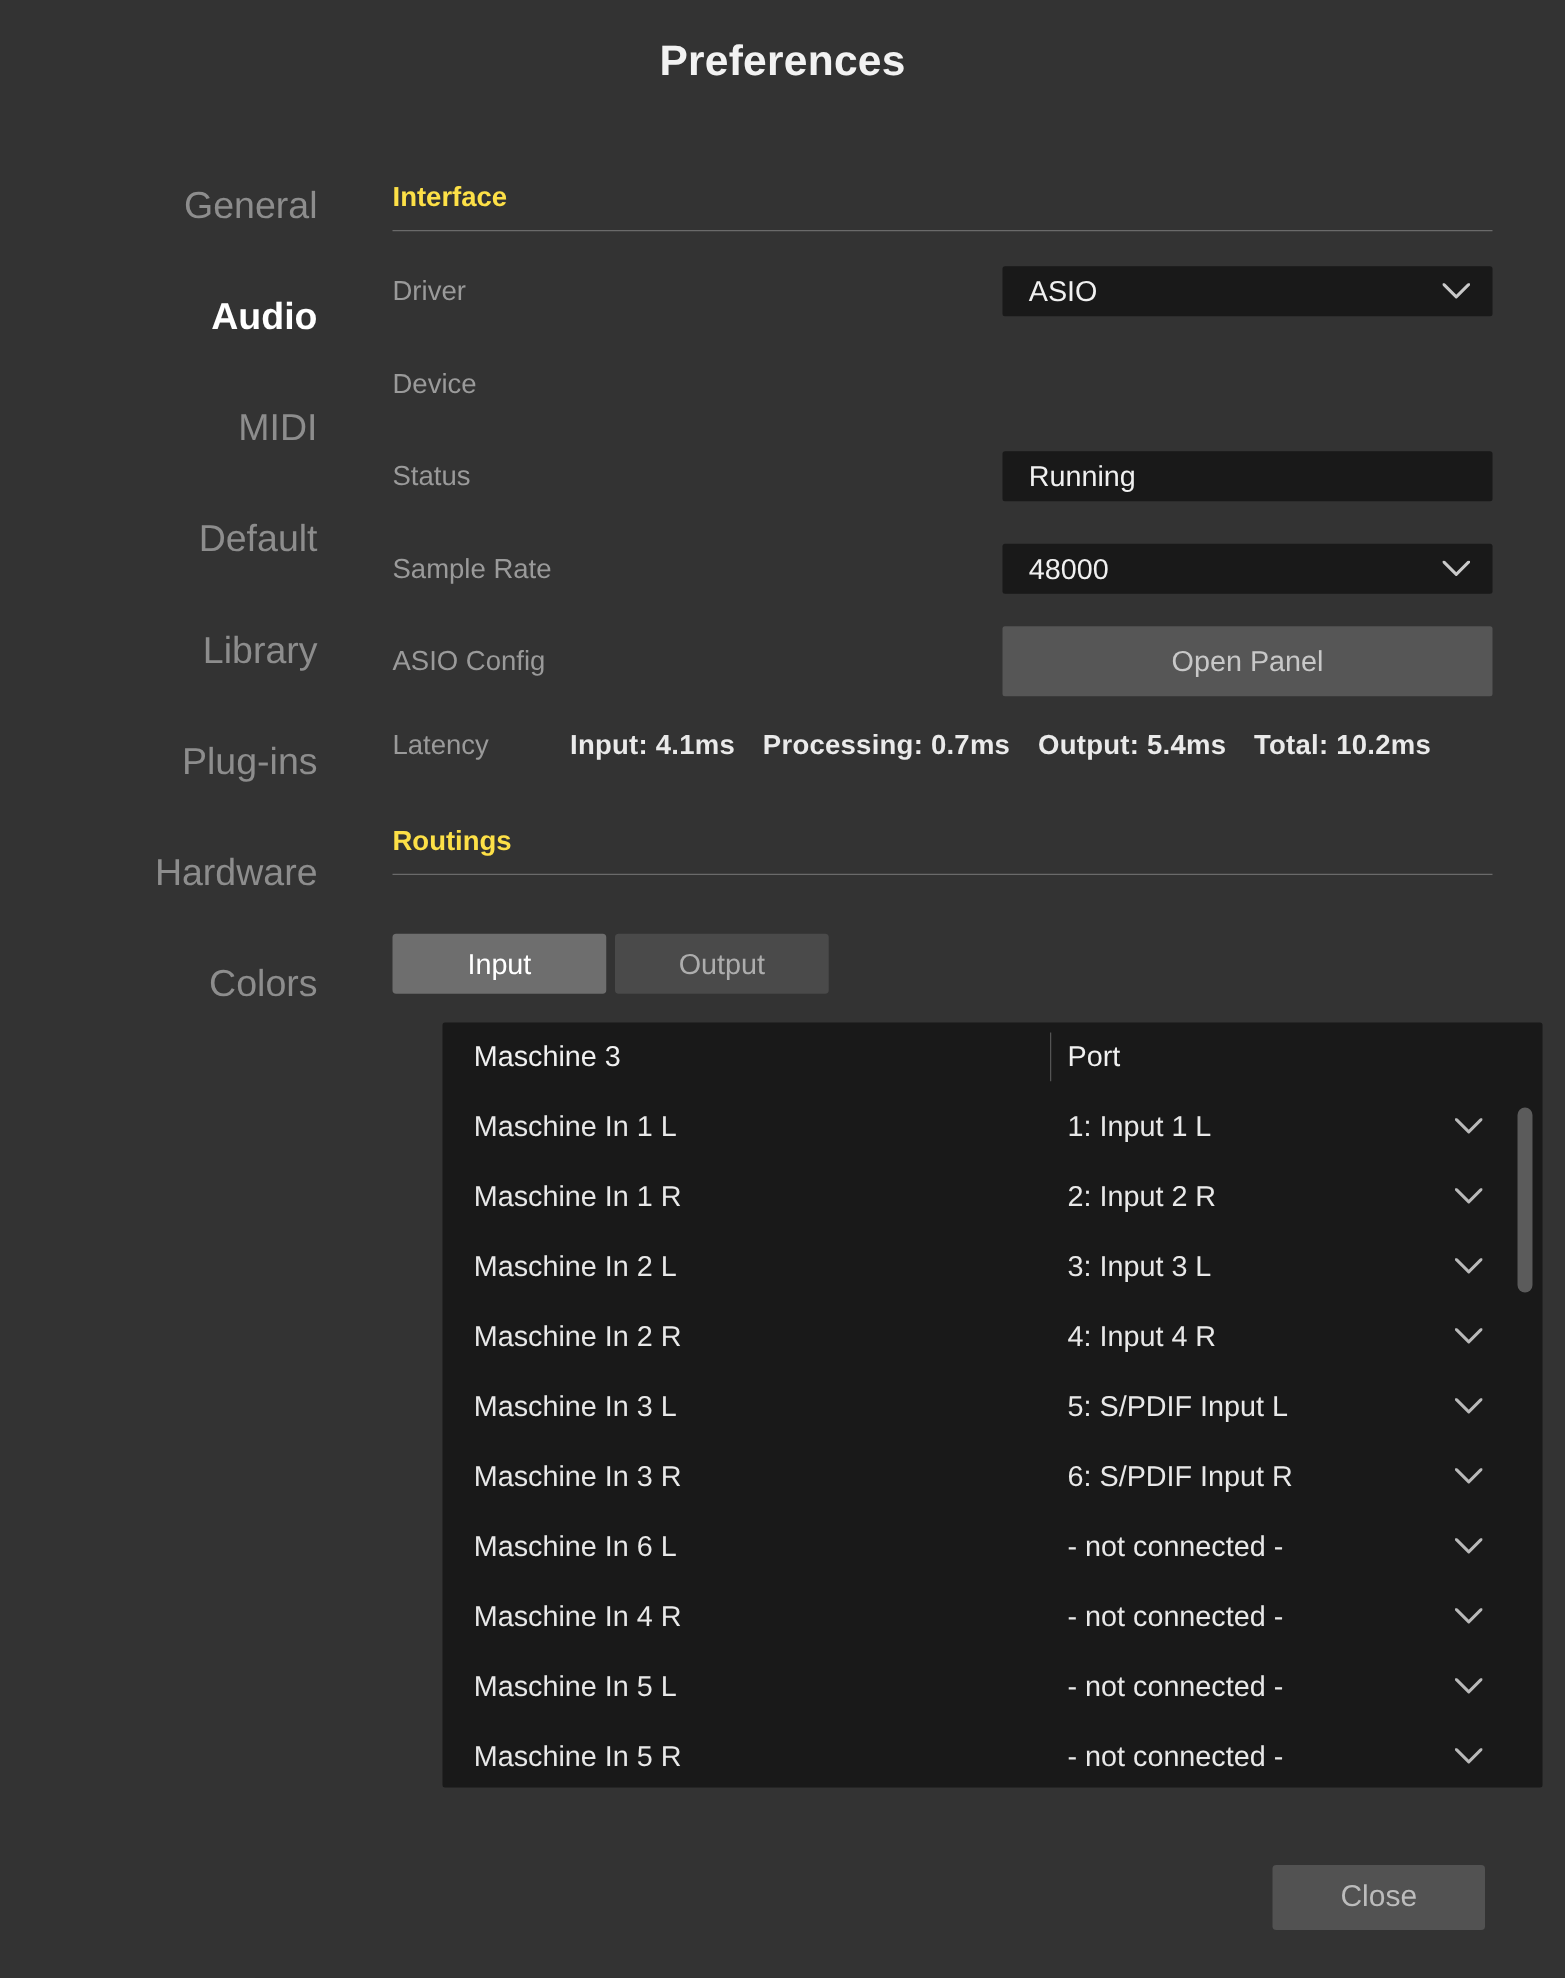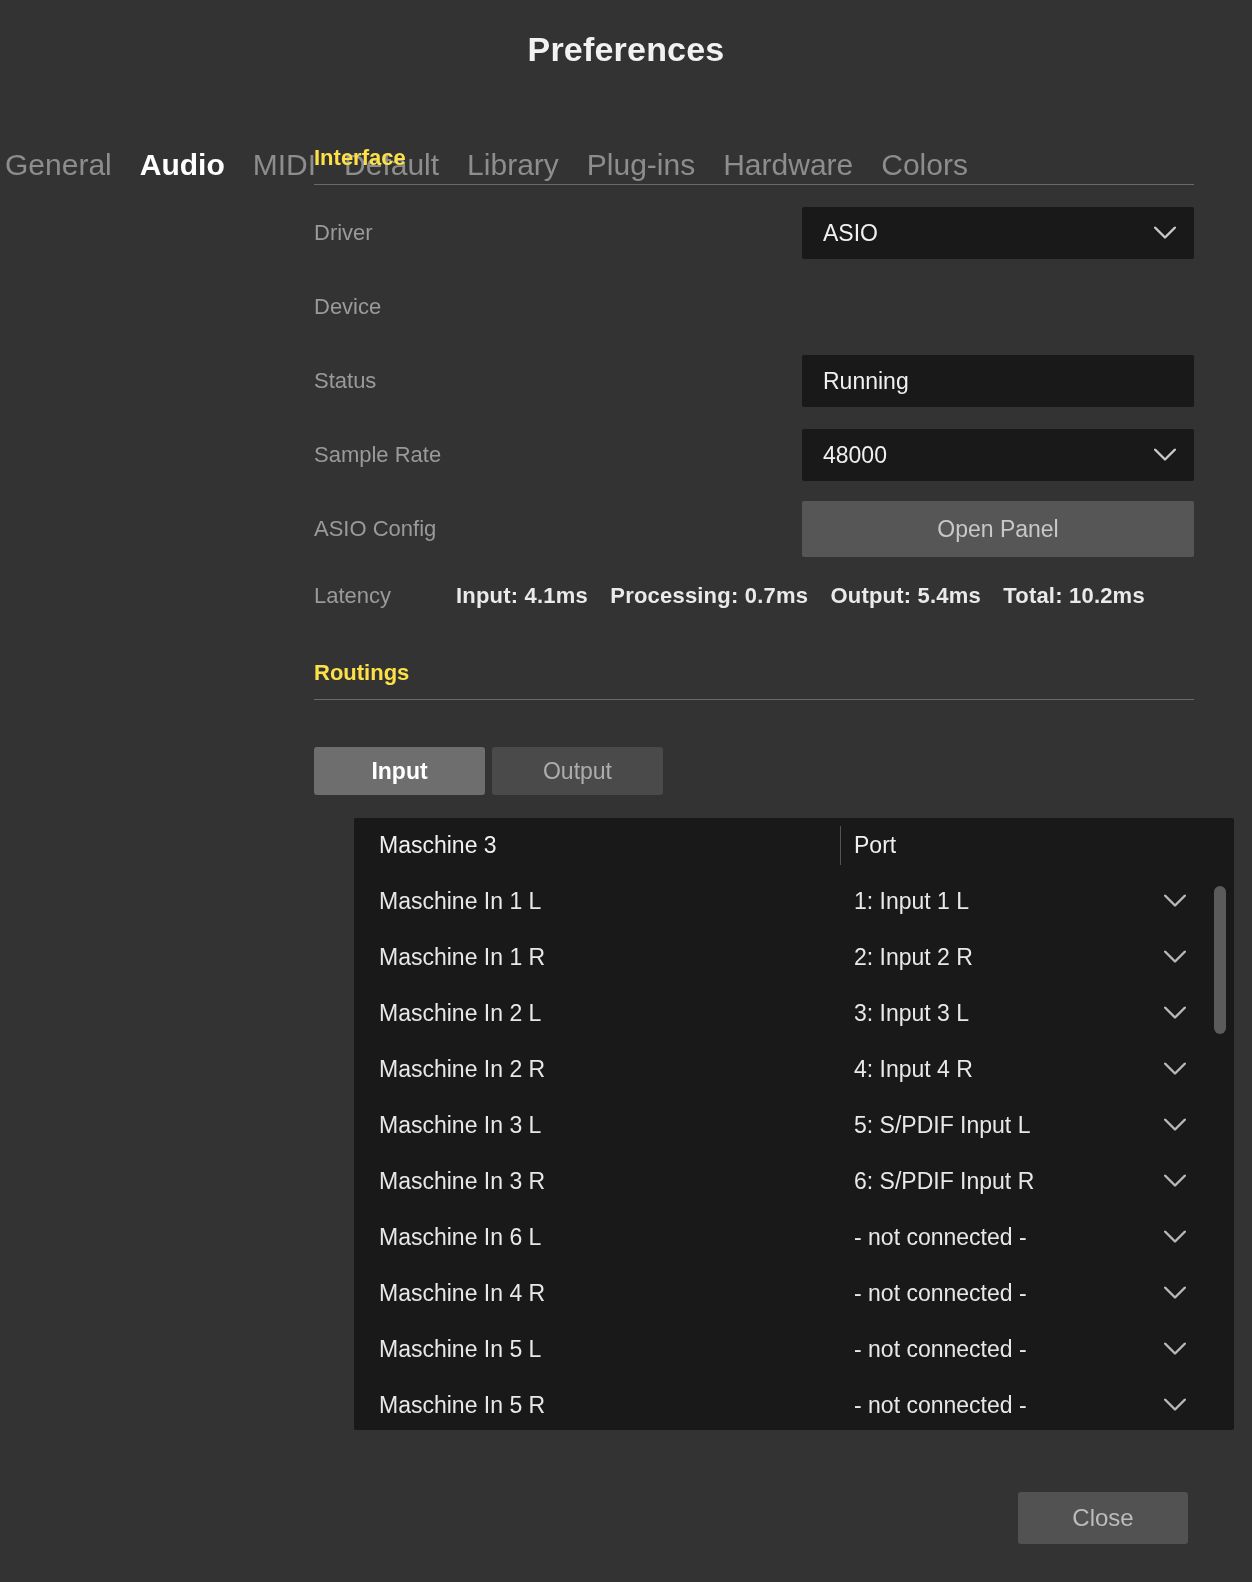--- a/index.html
+++ b/index.html
@@ -29,23 +29,24 @@
     font-size: 34px;
     font-weight: bold;
     color: #f2f2f2;
     letter-spacing: 0.2px;
   }
 
   
   .sidebar {
     position: absolute;
     top: 120px;
-    left: 5px;
+    left: 16px;
     width: 266px;
     display: flex;
+    flex-direction: column;
   }
   .sidebar-item {
     height: 89px;
     display: flex;
     align-items: center;
     justify-content: flex-end;
     padding-right: 28px;
     font-size: 30px;
     color: #8d8d8d;
     white-space: nowrap;
@@ -93,21 +94,21 @@
     align-items: center;
   }
   .form-row .row-label {
     width: 488px;
     font-size: 22px;
     color: #9a9a9a;
     flex: none;
   }
   .field {
     width: 392px;
-    height: 52px;
+    height: 40px;
     background: #191919;
     border-radius: 2px;
     display: flex;
     align-items: center;
     padding: 0 16px 0 21px;
     font-size: 23px;
     color: #f0f0f0;
     position: relative;
   }
   .field .chev {
@@ -174,21 +175,21 @@
     border-radius: 3px;
     border: none;
     font-family: inherit;
     background: #4a4a4a;
     color: #adadad;
     padding: 0 20px;
   }
   .tab.active {
     background: #6e6e6e;
     color: #ffffff;
-    font-weight: bold;
+    font-weight: normal;
   }
 
   
   .routing-table {
     position: absolute;
     left: 0;
     top: 818px;
     width: 880px;
     height: 612px;
     background: #191919;

